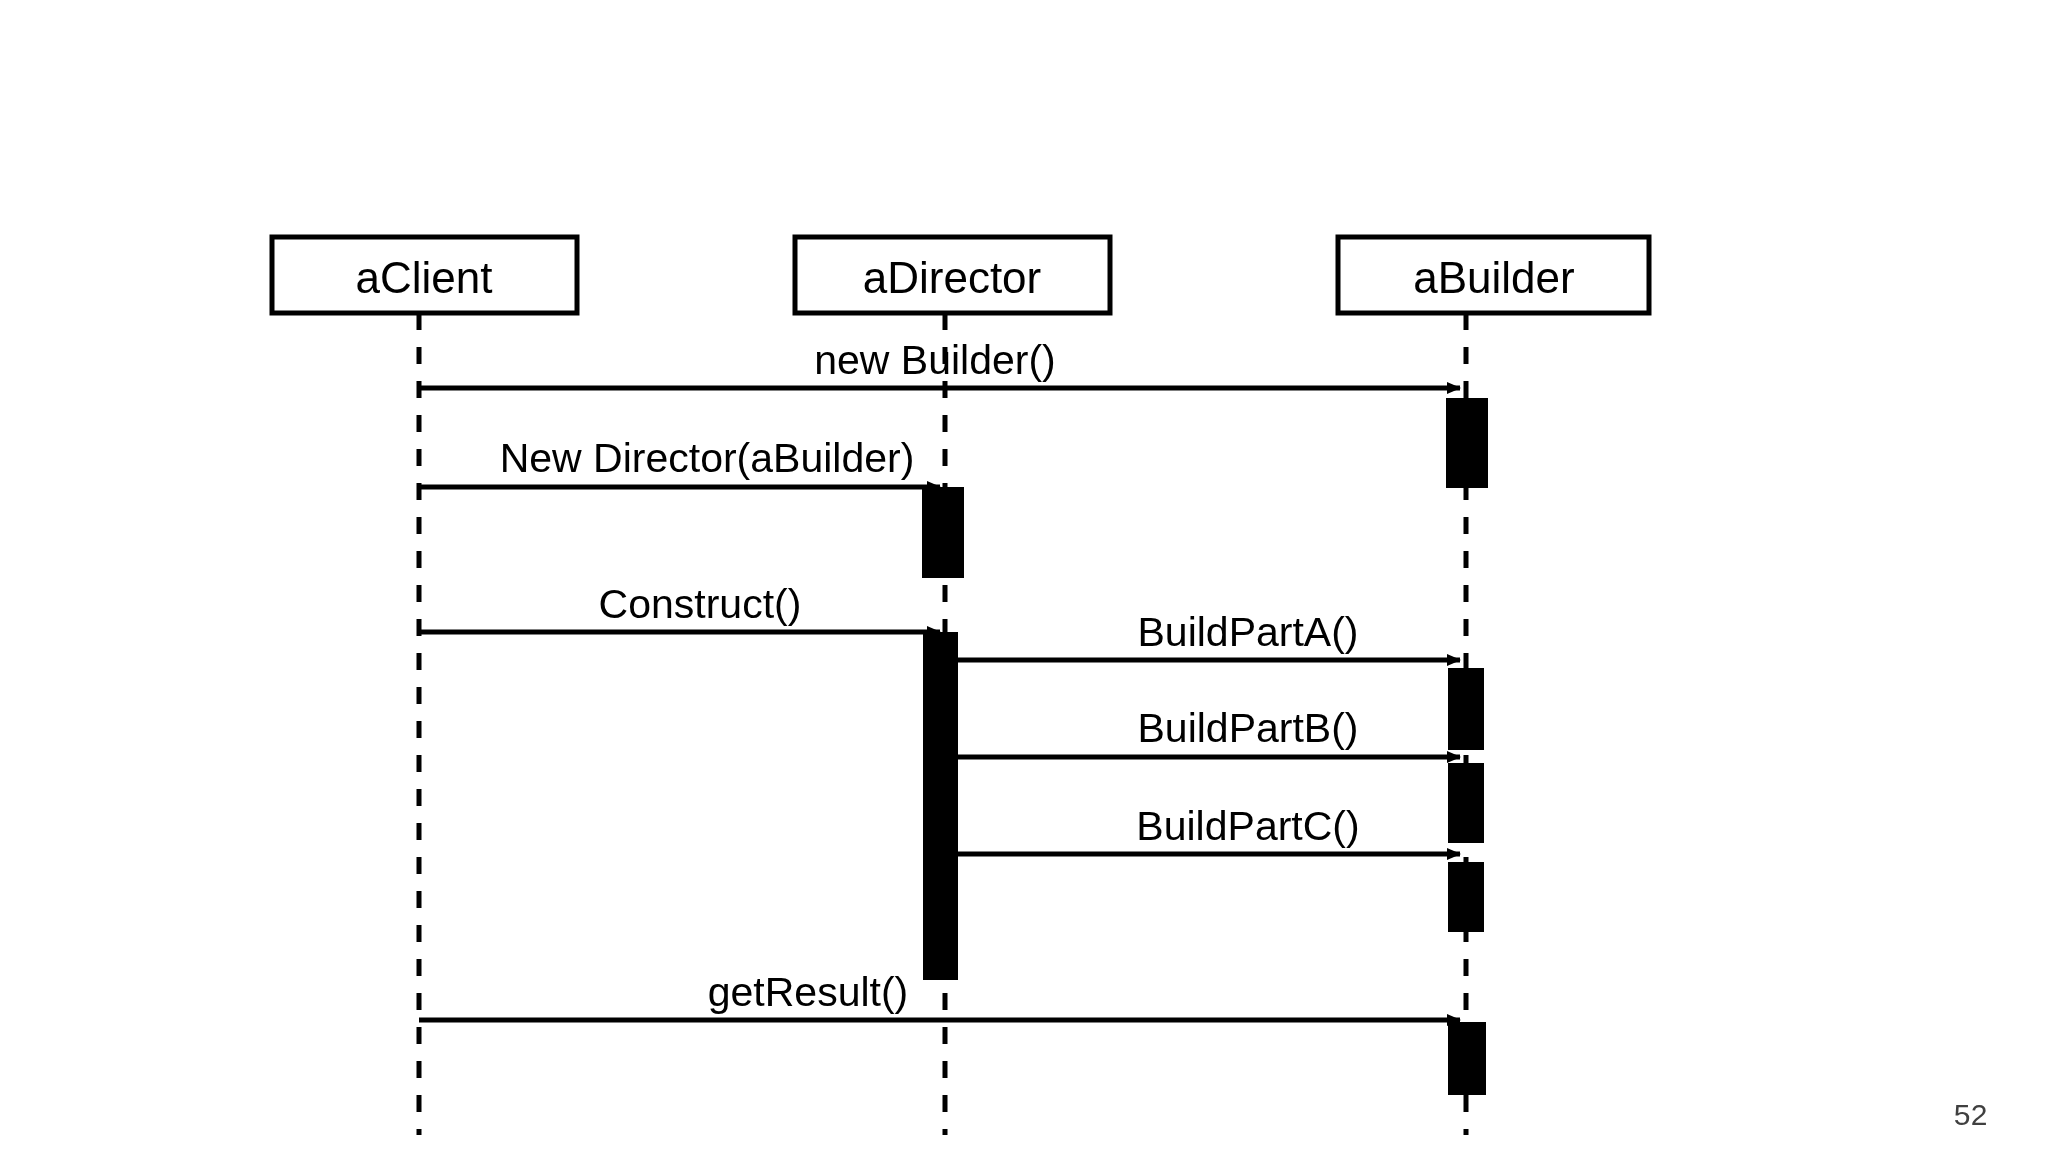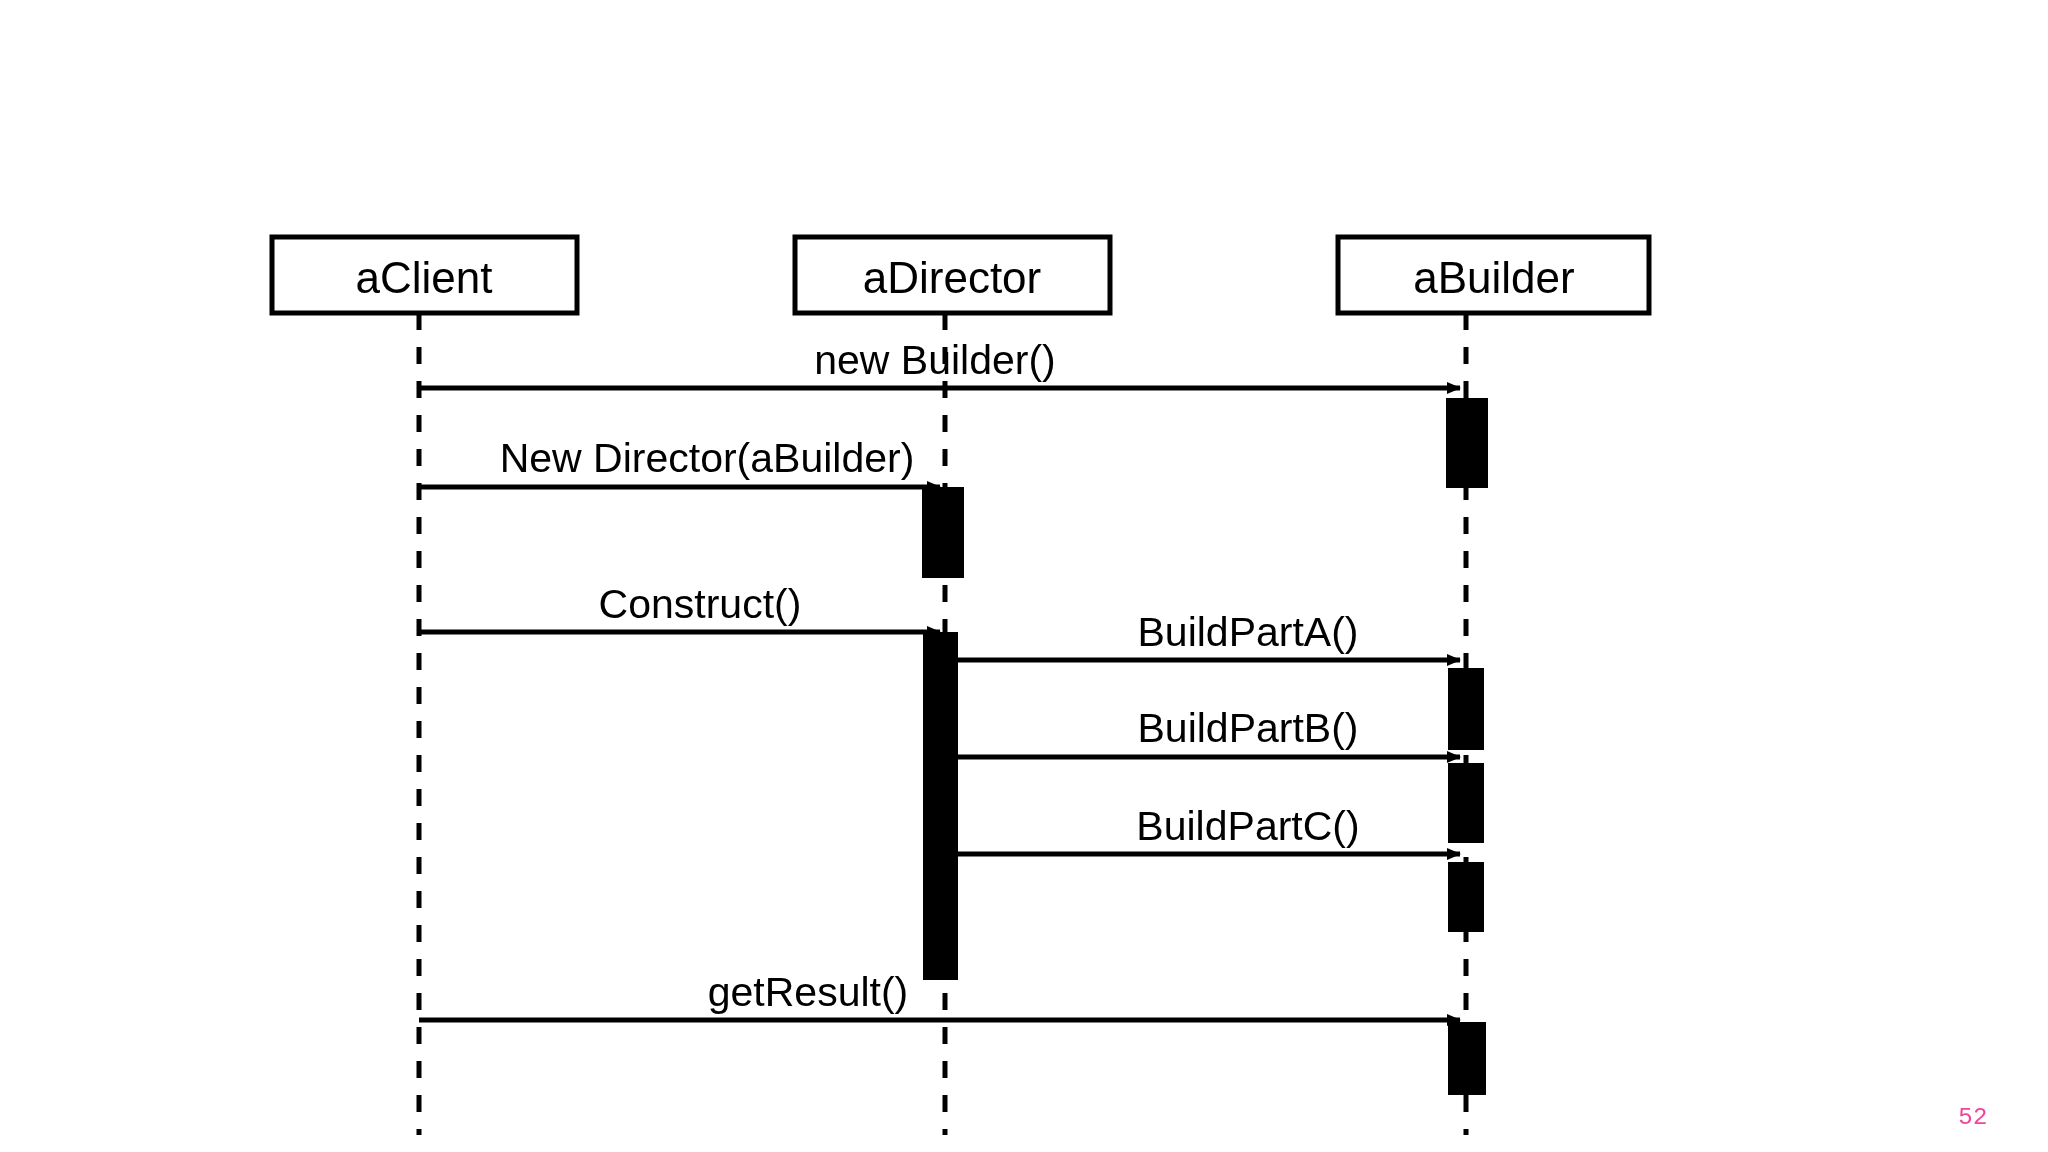--- a/index.html
+++ b/index.html
@@ -25,24 +25,24 @@
   #diagram {
     position: absolute;
     left: 0; top: 0;
     width: 2048px;
     height: 1152px;
   }
   .page-number {
     position: absolute;
     right: 60px;
     bottom: 22px;
-    font-size: 24px;
+    font-size: 30px;
     line-height: 1;
-    color: #ec4899;
-    font-family: Liberation Mono, monospace;
+    color: #404040;
+    font-family: Liberation Sans, sans-serif;
     letter-spacing: 0.5px;
   }
   svg text {
     font-family: "Liberation Sans", sans-serif;
     fill: #000000;
   }
   .participant-label {
     font-size: 44px;
   }
   .message-label {

